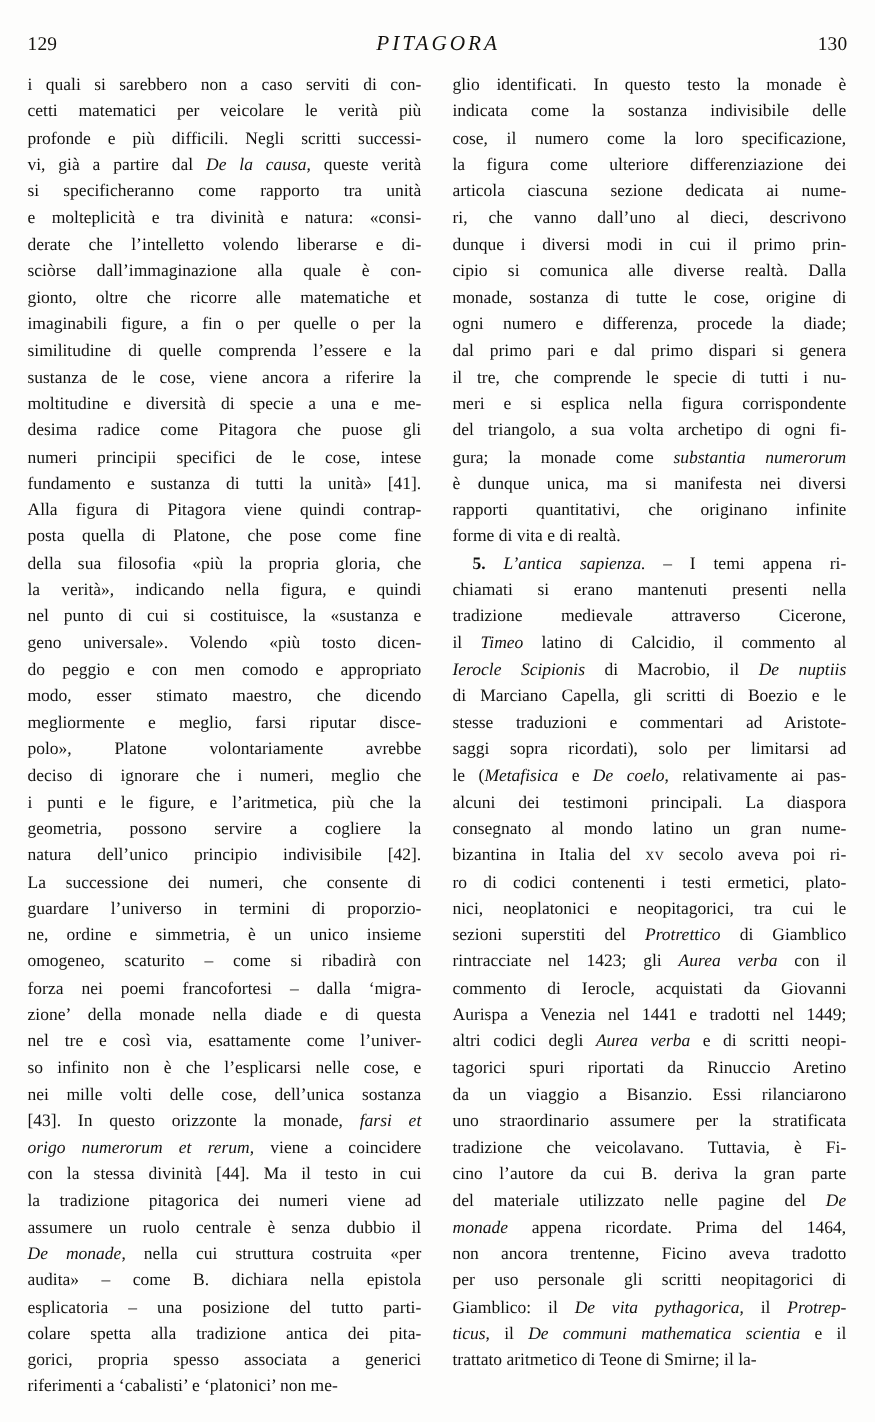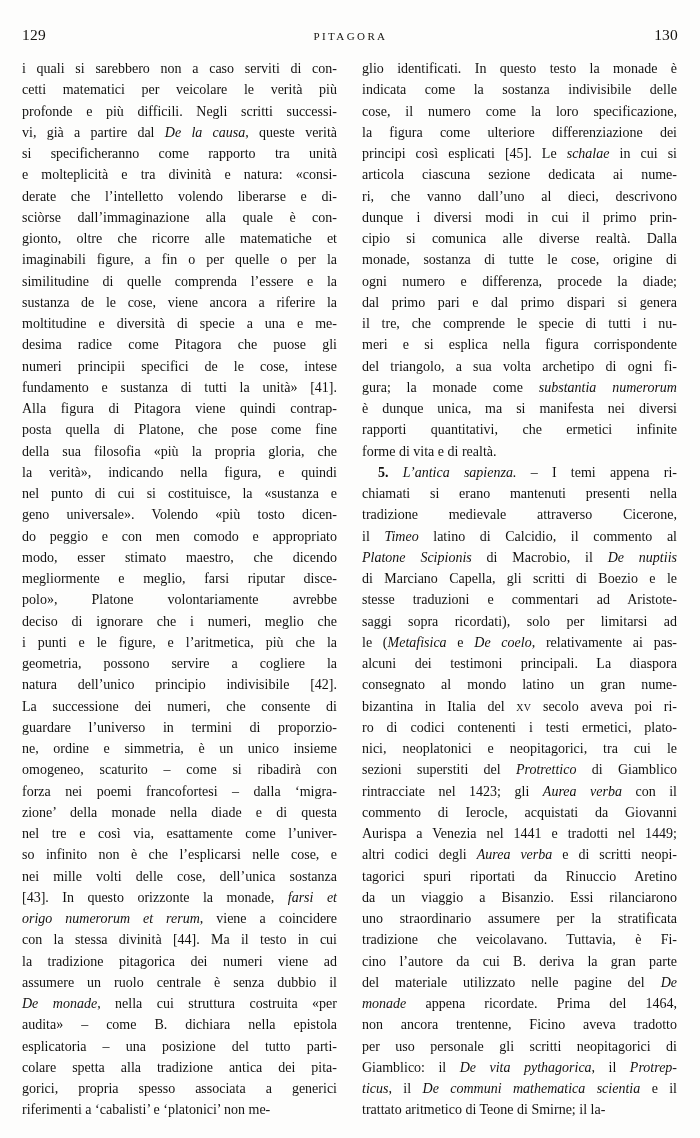--- a/index.html
+++ b/index.html
@@ -34,27 +34,28 @@
     color: #15130f;
     text-align: right;
   }
   .folio {
     font-family: "Liberation Serif", "DejaVu Serif", serif;
     font-size: 15.5px;
     letter-spacing: 0.2px;
     white-space: nowrap;
   }
   .head-title {
-    font-size: 11px;
+    font-size: 17px;
     letter-spacing: 2.4px;
     text-transform: uppercase;
     font-variant: small-caps;
     white-space: nowrap;
     margin-left: 9px;
     margin-right: 8px;
+    font-style: italic;
   }
 
   
   .columns {
     position: absolute;
     top: 58px;
     left: 22px;
     width: 656px;
     display: flex;
     gap: 25px;
@@ -155,40 +156,39 @@
         <span class="ln"><span>esplicatoria – una posizione del tutto parti-</span></span>
         <span class="ln"><span>colare spetta alla tradizione antica dei pita-</span></span>
         <span class="ln"><span>gorici, propria spesso associata a generici</span></span>
         <span class="ln last"><span>riferimenti a ‘cabalisti’ e ‘platonici’ non me-</span></span>
       </div>
     <div class="col" id="col-right">
         <span class="ln"><span>glio identificati. In questo testo la monade è</span></span>
         <span class="ln"><span>indicata come la sostanza indivisibile delle</span></span>
         <span class="ln"><span>cose, il numero come la loro specificazione,</span></span>
         <span class="ln"><span>la figura come ulteriore differenziazione dei</span></span>
-        <span class="ln"><span>principi così esplicati [45]. Le </span><span class="it">schalae</span><span> in cui si</span></span>
         <span class="ln"><span>articola ciascuna sezione dedicata ai nume-</span></span>
         <span class="ln"><span>ri, che vanno dall’uno al dieci, descrivono</span></span>
         <span class="ln"><span>dunque i diversi modi in cui il primo prin-</span></span>
         <span class="ln"><span>cipio si comunica alle diverse realtà. Dalla</span></span>
         <span class="ln"><span>monade, sostanza di tutte le cose, origine di</span></span>
         <span class="ln"><span>ogni numero e differenza, procede la diade;</span></span>
         <span class="ln"><span>dal primo pari e dal primo dispari si genera</span></span>
         <span class="ln"><span>il tre, che comprende le specie di tutti i nu-</span></span>
         <span class="ln"><span>meri e si esplica nella figura corrispondente</span></span>
         <span class="ln"><span>del triangolo, a sua volta archetipo di ogni fi-</span></span>
         <span class="ln"><span>gura; la monade come </span><span class="it">substantia numerorum</span></span>
         <span class="ln"><span>è dunque unica, ma si manifesta nei diversi</span></span>
-        <span class="ln"><span>rapporti quantitativi, che ermetici infinite</span></span>
+        <span class="ln"><span>rapporti quantitativi, che originano infinite</span></span>
         <span class="ln last"><span>forme di vita e di realtà.</span></span>
         <span class="ln indent"><span class="bf">5.</span><span> </span><span class="it">L’antica sapienza.</span><span> – I temi appena ri-</span></span>
         <span class="ln"><span>chiamati si erano mantenuti presenti nella</span></span>
         <span class="ln"><span>tradizione medievale attraverso Cicerone,</span></span>
         <span class="ln"><span>il </span><span class="it">Timeo</span><span> latino di Calcidio, il commento al</span></span>
-        <span class="ln"><span class="it">Platone Scipionis</span><span> di Macrobio, il </span><span class="it">De nuptiis</span></span>
+        <span class="ln"><span class="it">Ierocle Scipionis</span><span> di Macrobio, il </span><span class="it">De nuptiis</span></span>
         <span class="ln"><span>di Marciano Capella, gli scritti di Boezio e le</span></span>
         <span class="ln"><span>stesse traduzioni e commentari ad Aristote-</span></span>
         <span class="ln"><span>saggi sopra ricordati), solo per limitarsi ad</span></span>
         <span class="ln"><span>le (</span><span class="it">Metafisica</span><span> e </span><span class="it">De coelo</span><span>, relativamente ai pas-</span></span>
         <span class="ln"><span>alcuni dei testimoni principali. La diaspora</span></span>
         <span class="ln"><span>consegnato al mondo latino un gran nume-</span></span>
         <span class="ln"><span>bizantina in Italia del </span><span class="sc">xv</span><span> secolo aveva poi ri-</span></span>
         <span class="ln"><span>ro di codici contenenti i testi ermetici, plato-</span></span>
         <span class="ln"><span>nici, neoplatonici e neopitagorici, tra cui le</span></span>
         <span class="ln"><span>sezioni superstiti del </span><span class="it">Protrettico</span><span> di Giamblico</span></span>

